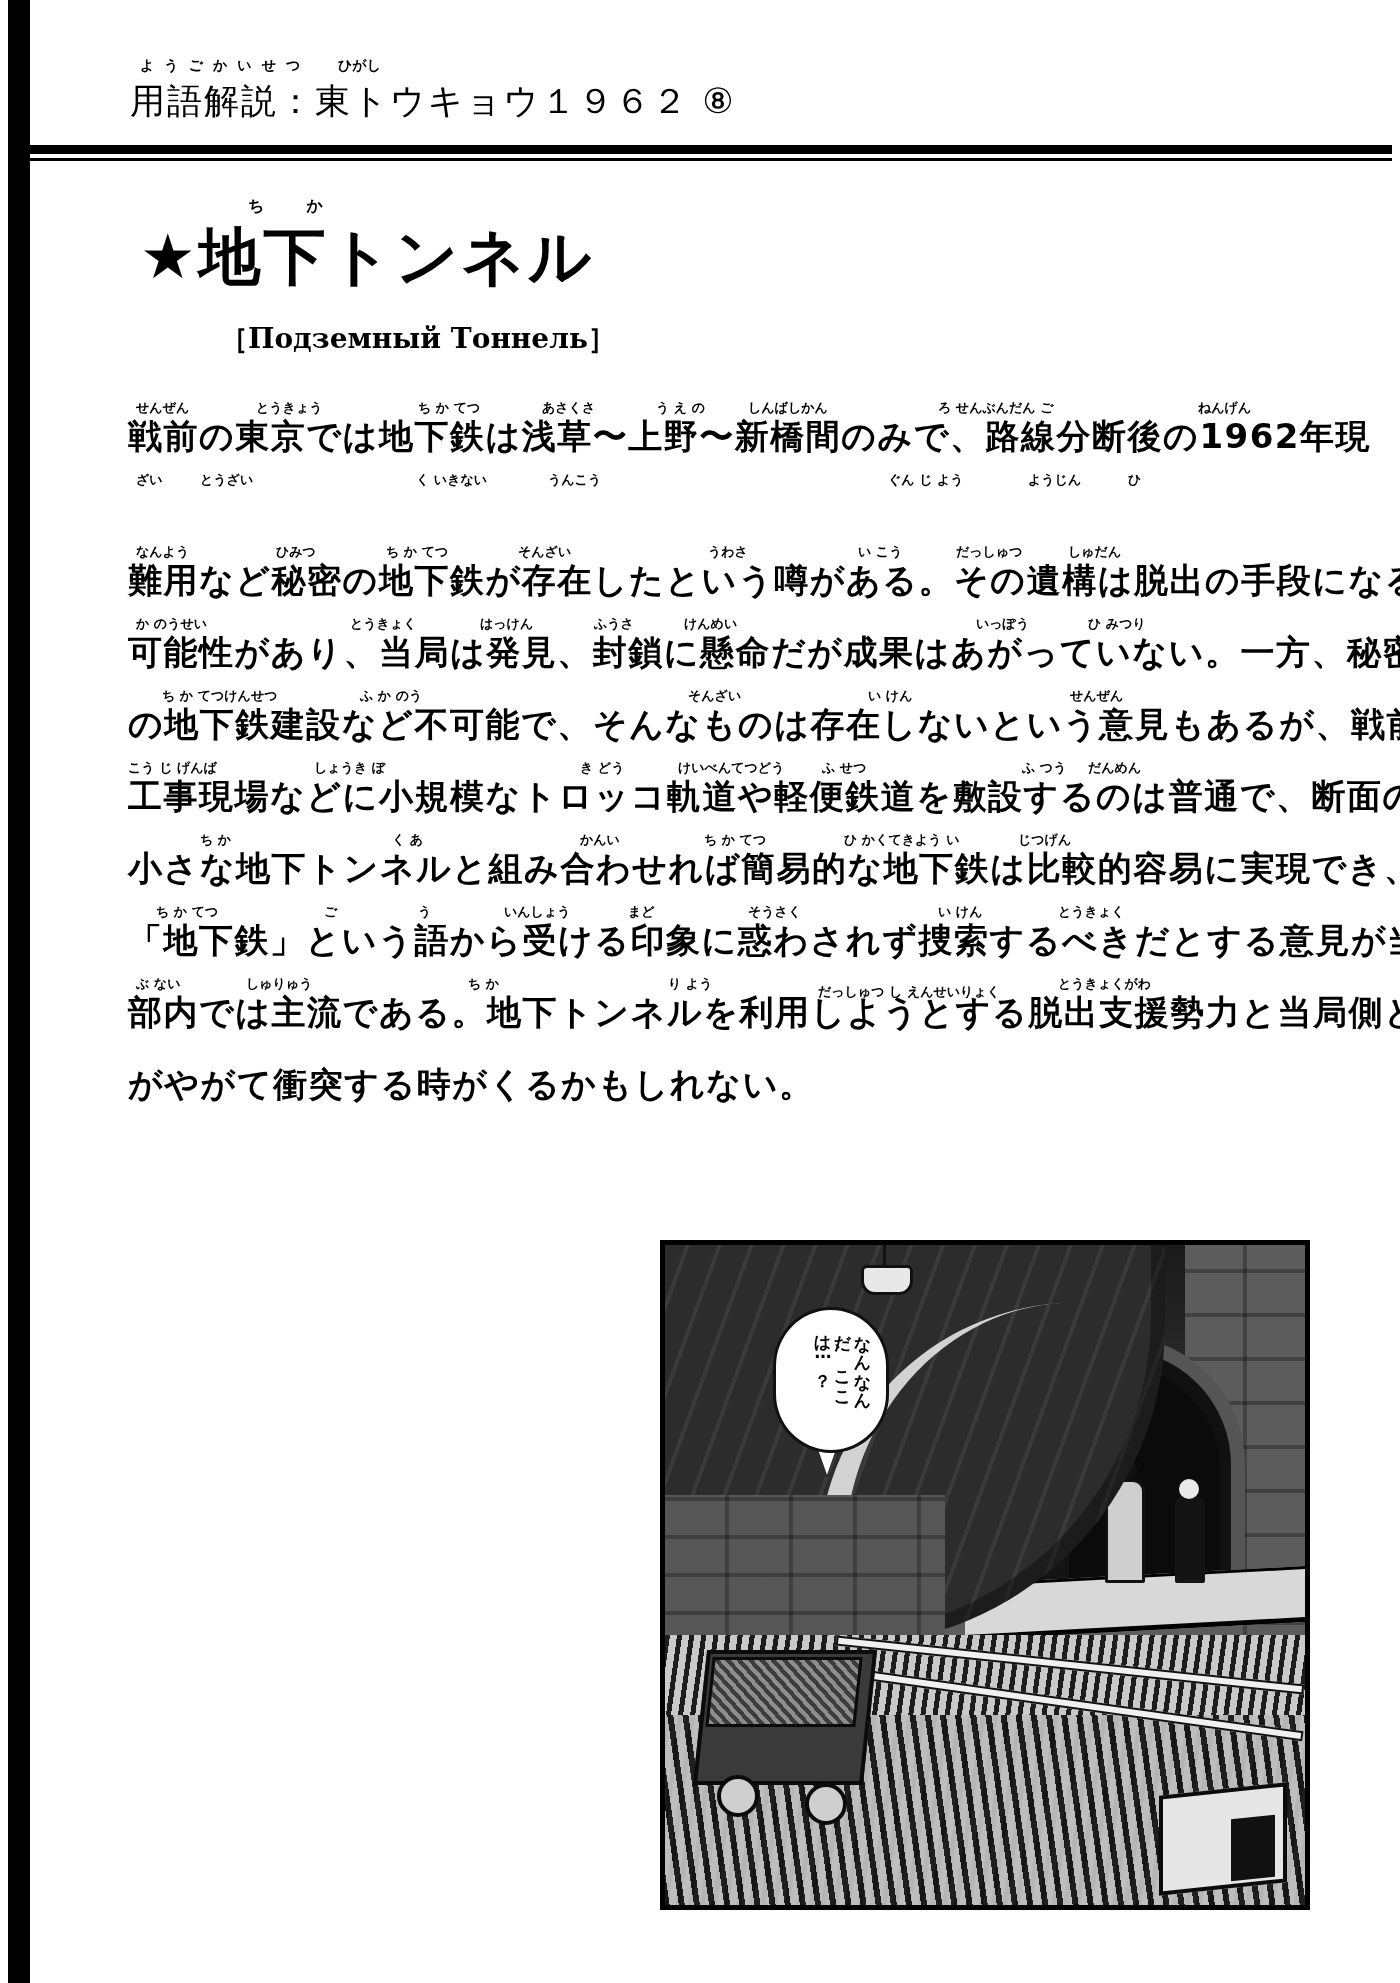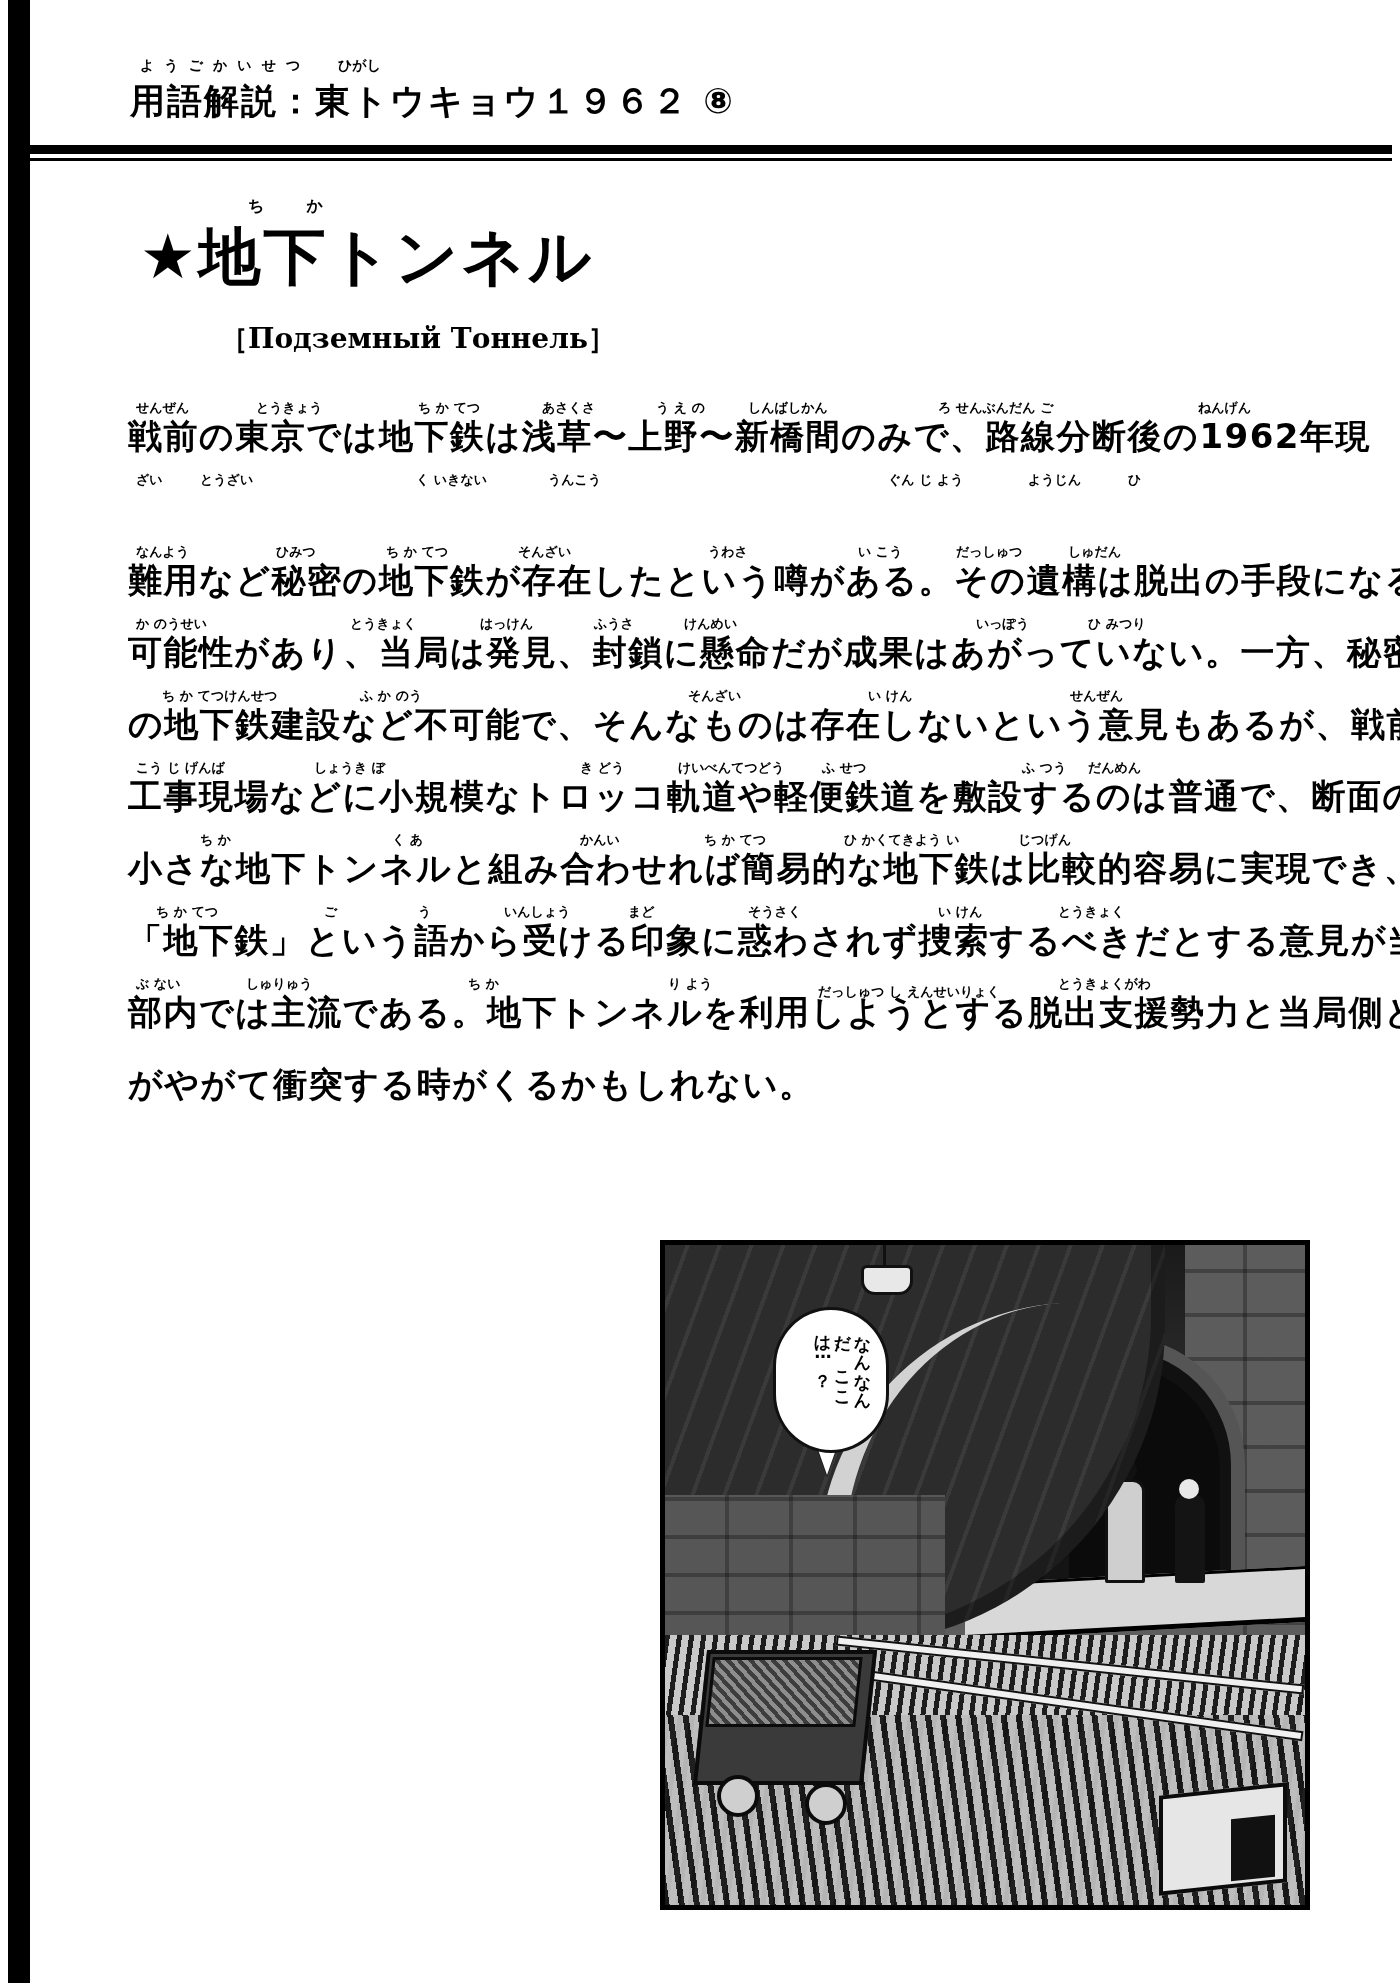--- a/index.html
+++ b/index.html
@@ -50,21 +50,21 @@
     height: 3px;
     background: #000;
   }
 
   
   .header-title {
     position: absolute;
     left: 130px;
     top: 78px;
     font-family: "DejaVu Sans", sans-serif;
-    font-weight: bold;
+    font-weight: normal;
     font-size: 35px;
     letter-spacing: 2px;
     white-space: nowrap;
   }
   .header-furigana {
     position: absolute;
     left: 140px;
     top: 57px;
     font-family: "DejaVu Sans", sans-serif;
     font-weight: bold;
@@ -480,21 +480,21 @@
           <span class="ruby" style="left: 34px;">ち か てつけんせつ</span>
           <span class="ruby" style="left: 232px;">ふ か のう</span>
           <span class="ruby" style="left: 560px;">そんざい</span>
           <span class="ruby" style="left: 740px;">い けん</span>
           <span class="ruby" style="left: 942px;">せんぜん</span>
         </div>
       <span>の地下鉄建設など不可能で、そんなものは存在しないという意見もあるが、戦前は</span>
     </div>
     <div class="body-line">
       <div class="ruby-row">
-          <span class="ruby" style="left: 8px;">こう じ げんば</span>
+          <span class="ruby" style="left: 0;">こう じ げんば</span>
           <span class="ruby" style="left: 186px;">しょうき ぼ</span>
           <span class="ruby" style="left: 452px;">き どう</span>
           <span class="ruby" style="left: 550px;">けいべんてつどう</span>
           <span class="ruby" style="left: 694px;">ふ せつ</span>
           <span class="ruby" style="left: 894px;">ふ つう</span>
           <span class="ruby" style="left: 960px;">だんめん</span>
         </div>
       <span>工事現場などに小規模なトロッコ軌道や軽便鉄道を敷設するのは普通で、断面の</span>
     </div>
     <div class="body-line">

